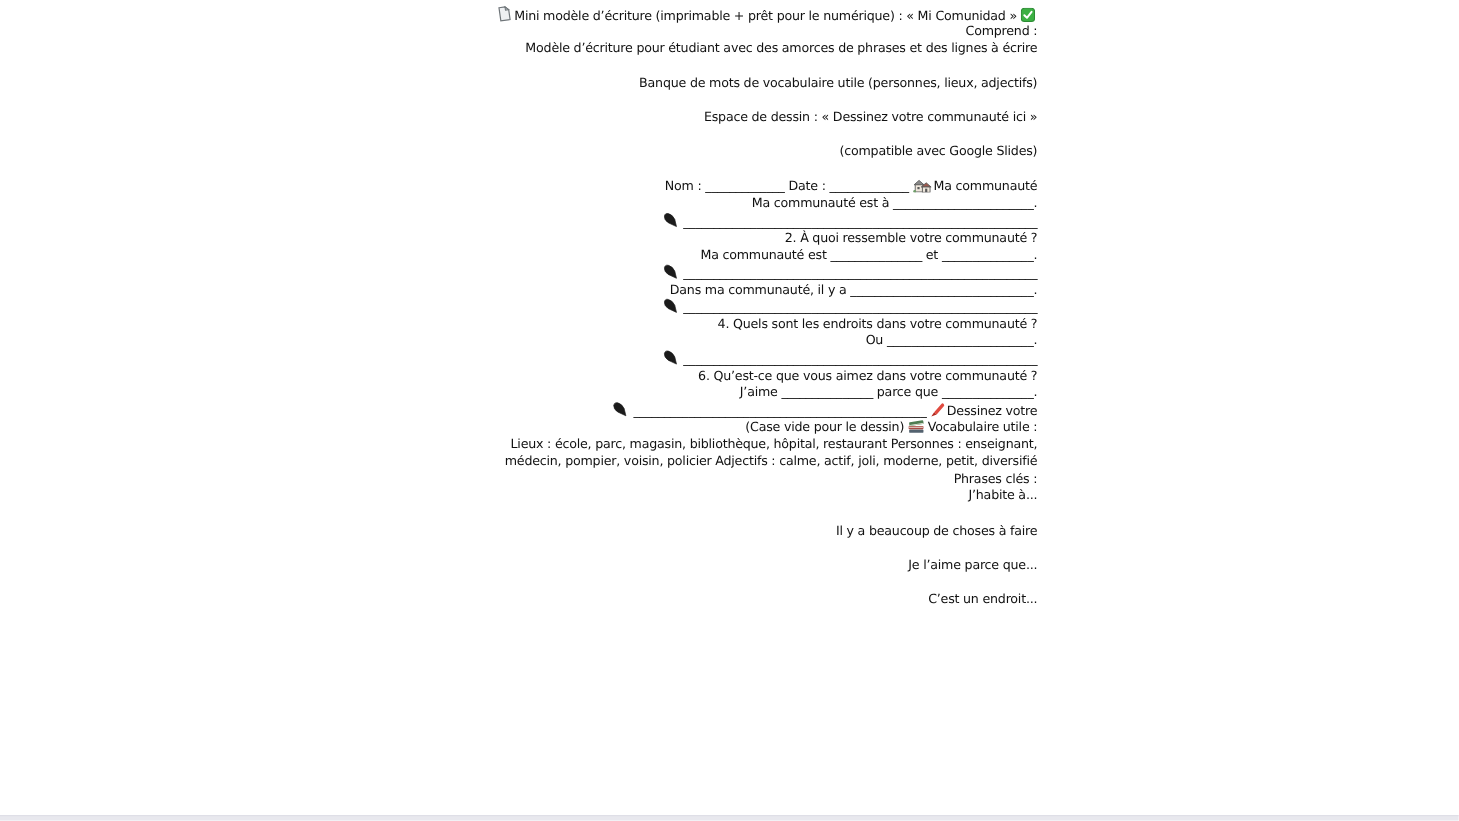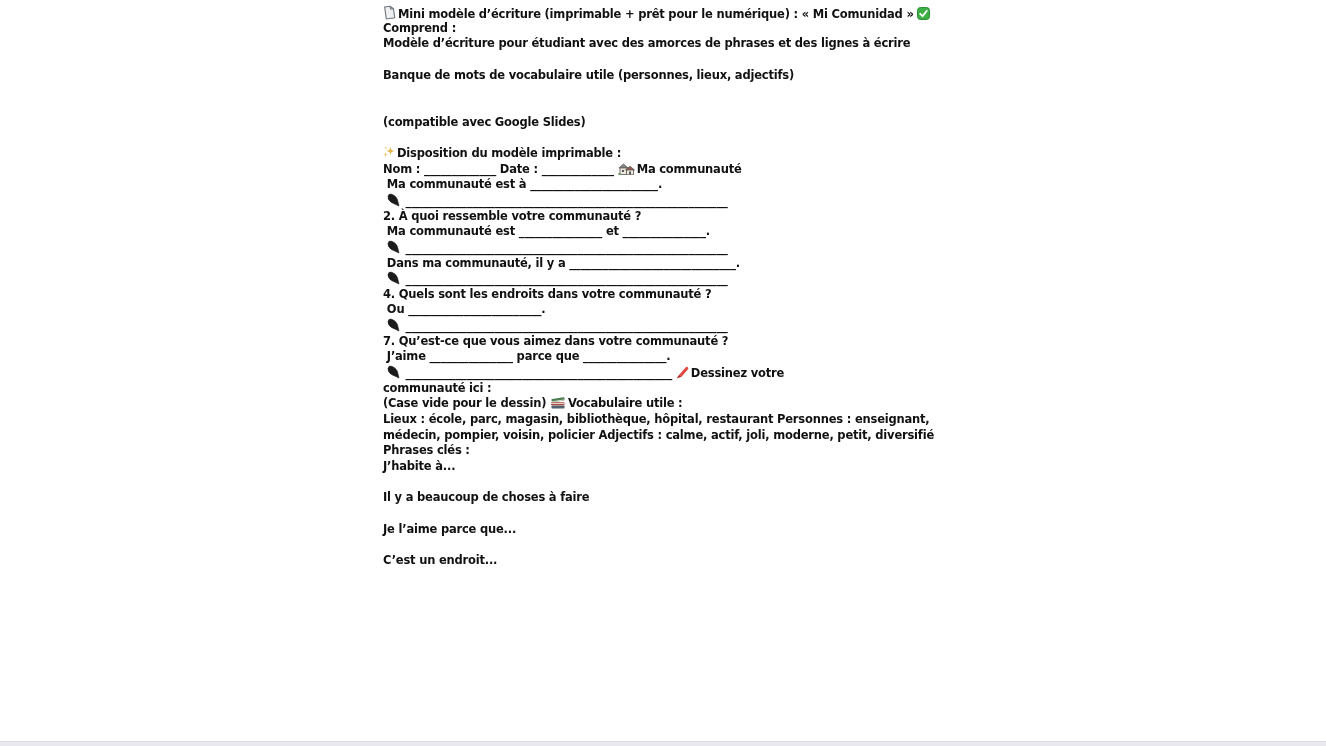--- a/index.html
+++ b/index.html
@@ -6,26 +6,27 @@
   body{
     width:1326px;height:746px;position:relative;overflow:hidden;
     background:#ffffff;
     font-family:"DejaVu Sans","Liberation Sans",sans-serif;
   }
   .doc{
     position:absolute;left:383px;top:5px;width:560px;
   }
   .line{
     white-space:pre;
-    font-weight:700;
+    font-weight:400;
     font-size:11.5px;
     line-height:15.66px;
     height:15.66px;
     letter-spacing:-0.2px;
     color:#111111;
+    text-align:right;
   }
   .icon{
     display:inline-block;
     vertical-align:-2px;
     margin:0 2px 0 0;
     line-height:0;
   }
   .icon svg{display:inline-block;vertical-align:baseline;}
   .bottom-bar{
     position:absolute;left:0;bottom:0;width:1326px;height:4px;
@@ -43,28 +44,24 @@
           </g>
         </svg></span>Mini modèle d’écriture (imprimable + prêt pour le numérique) : « Mi Comunidad » <span class="icon"><svg width="13" height="13" viewBox="0 0 13 13">
           <rect x="0.5" y="0.5" width="12" height="12" rx="3" fill="#3cb043" stroke="#2c8c34"></rect>
           <polyline points="3.2,6.8 5.6,9.2 9.8,3.8" fill="none" stroke="#ffffff" stroke-width="1.8" stroke-linecap="round" stroke-linejoin="round"></polyline>
         </svg></span></div>
     <div class="line">Comprend :</div>
     <div class="line">Modèle d’écriture pour étudiant avec des amorces de phrases et des lignes à écrire</div>
     <div class="line"></div>
     <div class="line">Banque de mots de vocabulaire utile (personnes, lieux, adjectifs)</div>
     <div class="line"></div>
+    <div class="line">Espace de dessin : « Dessinez votre communauté ici »</div>
     <div class="line"></div>
     <div class="line">(compatible avec Google Slides)</div>
     <div class="line"></div>
-    <div class="line"><span class="icon"><svg width="12" height="13" viewBox="0 0 12 13">
-          <path d="M7.5 1 L8.4 4.1 L11.5 5 L8.4 5.9 L7.5 9 L6.6 5.9 L3.5 5 L6.6 4.1 Z" fill="#e2b13c"></path>
-          <path d="M2.5 6 L3.1 7.9 L5 8.5 L3.1 9.1 L2.5 11 L1.9 9.1 L0 8.5 L1.9 7.9 Z" fill="#edc96a"></path>
-          <path d="M3 0.5 L3.4 1.6 L4.5 2 L3.4 2.4 L3 3.5 L2.6 2.4 L1.5 2 L2.6 1.6 Z" fill="#edc96a"></path>
-        </svg></span>Disposition du modèle imprimable :</div>
     <div class="line">Nom : _____________ Date : _____________ <span class="icon"><svg width="17" height="13" viewBox="0 0 17 13">
           <path d="M1 6 L5.5 2 L10 6 Z" fill="#8a8a8a" stroke="#5a5a5a" stroke-width="0.8"></path>
           <rect x="2" y="6" width="7" height="6.5" fill="#efe7dc" stroke="#5a5a5a" stroke-width="0.8"></rect>
           <path d="M7.5 8 L12 4.2 L16.5 8 Z" fill="#9d5b4f" stroke="#5a5a5a" stroke-width="0.8"></path>
           <rect x="8.5" y="8" width="7" height="4.8" fill="#efe7dc" stroke="#5a5a5a" stroke-width="0.8"></rect>
           <rect x="4" y="8" width="2" height="2" fill="#5a5a5a"></rect>
           <rect x="11" y="9.5" width="2" height="3.2" fill="#5a5a5a"></rect>
           <circle cx="1.5" cy="12" r="1.3" fill="#6f9e6a"></circle>
         </svg></span>Ma communauté</div>
     <div class="line"> Ma communauté est à _______________________.</div>
@@ -78,29 +75,28 @@
         </svg></span> __________________________________________________________</div>
     <div class="line"> Dans ma communauté, il y a ______________________________.</div>
     <div class="line"> <span class="icon"><svg width="13" height="14" viewBox="0 0 13 14">
           <path d="M12 13 L4.5 9.5 Q0.6 6.8 1 3.4 Q1.6 0.4 4.6 1.2 Q8.5 2.4 10.4 6.4 Z" fill="#1b1b1b" stroke="#1b1b1b" stroke-width="0.6" stroke-linejoin="round"></path>
         </svg></span> __________________________________________________________</div>
     <div class="line">4. Quels sont les endroits dans votre communauté ?</div>
     <div class="line"> Ou ________________________.</div>
     <div class="line"> <span class="icon"><svg width="13" height="14" viewBox="0 0 13 14">
           <path d="M12 13 L4.5 9.5 Q0.6 6.8 1 3.4 Q1.6 0.4 4.6 1.2 Q8.5 2.4 10.4 6.4 Z" fill="#1b1b1b" stroke="#1b1b1b" stroke-width="0.6" stroke-linejoin="round"></path>
         </svg></span> __________________________________________________________</div>
-    <div class="line">7. Qu’est-ce que vous aimez dans votre communauté ?</div>
+    <div class="line">6. Qu’est-ce que vous aimez dans votre communauté ?</div>
     <div class="line"> J’aime _______________ parce que _______________.</div>
     <div class="line"> <span class="icon"><svg width="13" height="14" viewBox="0 0 13 14">
           <path d="M12 13 L4.5 9.5 Q0.6 6.8 1 3.4 Q1.6 0.4 4.6 1.2 Q8.5 2.4 10.4 6.4 Z" fill="#1b1b1b" stroke="#1b1b1b" stroke-width="0.6" stroke-linejoin="round"></path>
         </svg></span> ________________________________________________ <span class="icon"><svg width="13" height="14" viewBox="0 0 13 14">
           <path d="M3.2 9.8 L9.8 2.2 Q10.8 1.2 11.9 2.2 Q13 3.2 12 4.3 L5.5 11.8 Z" fill="#e04a3f"></path>
           <path d="M0.6 13.6 L3.2 9.8 L5.5 11.8 Z" fill="#b3271e"></path>
         </svg></span>Dessinez votre</div>
-    <div class="line">communauté ici :</div>
     <div class="line">(Case vide pour le dessin) <span class="icon"><svg width="16" height="13" viewBox="0 0 16 13">
           <rect x="1.5" y="9.5" width="13" height="3" rx="0.8" fill="#53626f"></rect>
           <rect x="1" y="6.2" width="13.5" height="3" rx="0.8" fill="#a84b44"></rect>
           <rect x="1" y="7" width="13" height="0.8" fill="#f5f1e8"></rect>
           <g transform="rotate(-9 8 3.5)">
             <rect x="1.5" y="2" width="13" height="3.4" rx="0.8" fill="#4f7d52"></rect>
             <rect x="2" y="4.4" width="12" height="0.8" fill="#f5f1e8"></rect>
           </g>
         </svg></span>Vocabulaire utile :</div>
     <div class="line">Lieux : école, parc, magasin, bibliothèque, hôpital, restaurant Personnes : enseignant,</div>

